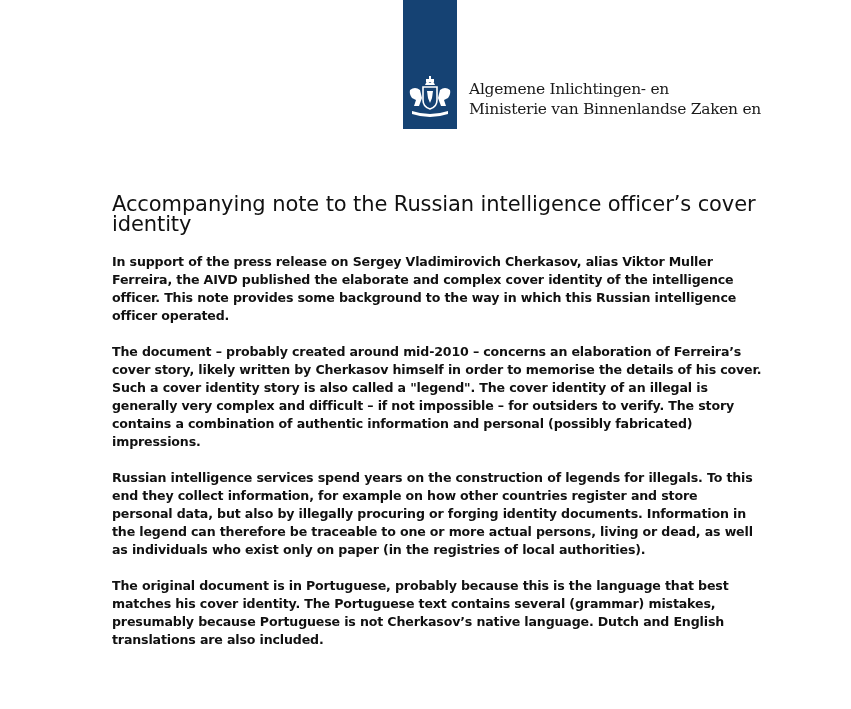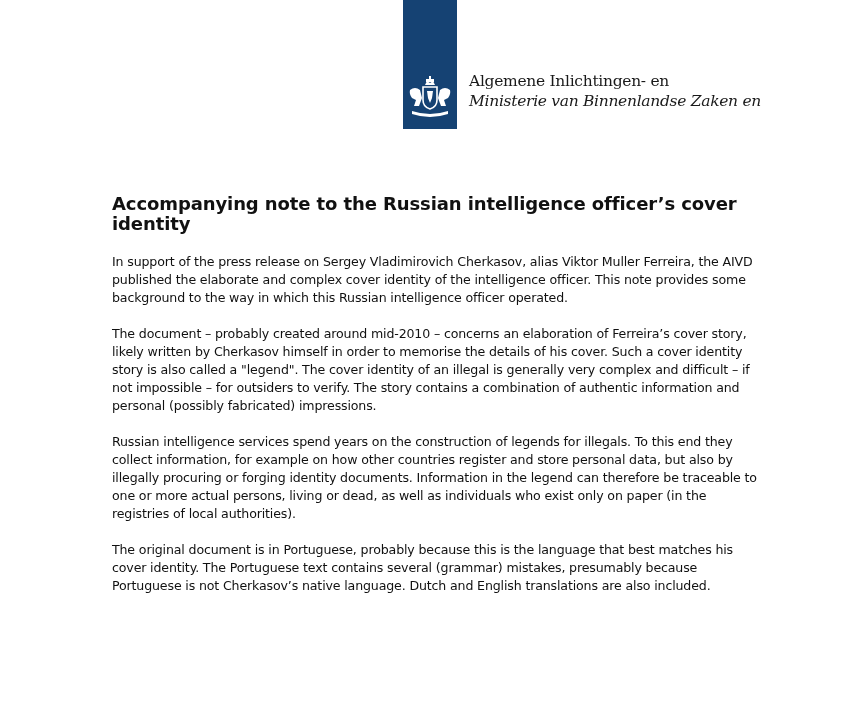--- a/index.html
+++ b/index.html
@@ -5,37 +5,37 @@
     html, body { margin: 0; padding: 0; background: #ffffff; }
     body { width: 851px; height: 709px; position: relative; overflow: hidden; }
     .logo-bar {
       position: absolute; left: 403px; top: 0; width: 54px; height: 129px;
       background: #154273;
     }
     .emblem {
       position: absolute; left: 3px; top: 76px; width: 48px; height: 44px;
     }
     .org {
-      position: absolute; left: 469px; top: 72px;
+      position: absolute; left: 469px; top: 80px;
       font-family: "DejaVu Serif", "Liberation Serif", serif;
       color: #1a1a1a; font-size: 15.5px; line-height: 19.5px;
       letter-spacing: -0.3px;
     }
-    .org .it { font-style: italic; }
+    .org .it { }
     .content {
       position: absolute; left: 112px; top: 194px; width: 650px;
       font-family: "DejaVu Sans", "Liberation Sans", sans-serif;
       color: #111; font-size: 12.6px; line-height: 18px;
       letter-spacing: -0.15px;
     }
     .title {
-      font-weight: bold; font-size: 18px; margin: 0 0 19px 0; line-height: 20px;
+      font-weight: normal; font-size: 21px; margin: 0 0 19px 0; line-height: 20px;
       letter-spacing: -0.1px;
     }
-    .para { margin: 0 0 18px 0; }
+    .para { margin: 0 0 18px 0; font-weight: bold; }
   </style>
 </head>
 <body>
 
 <div class="logo-bar" style="background: rgb(21, 66, 115);">
   <svg class="emblem" viewBox="0 0 48 44">
     <g fill="#ffffff">
 
       <rect x="20" y="3" width="8" height="3"></rect>
       <path d="M19 9 L21 5 L24 7 L27 5 L29 9 Z"></path>

